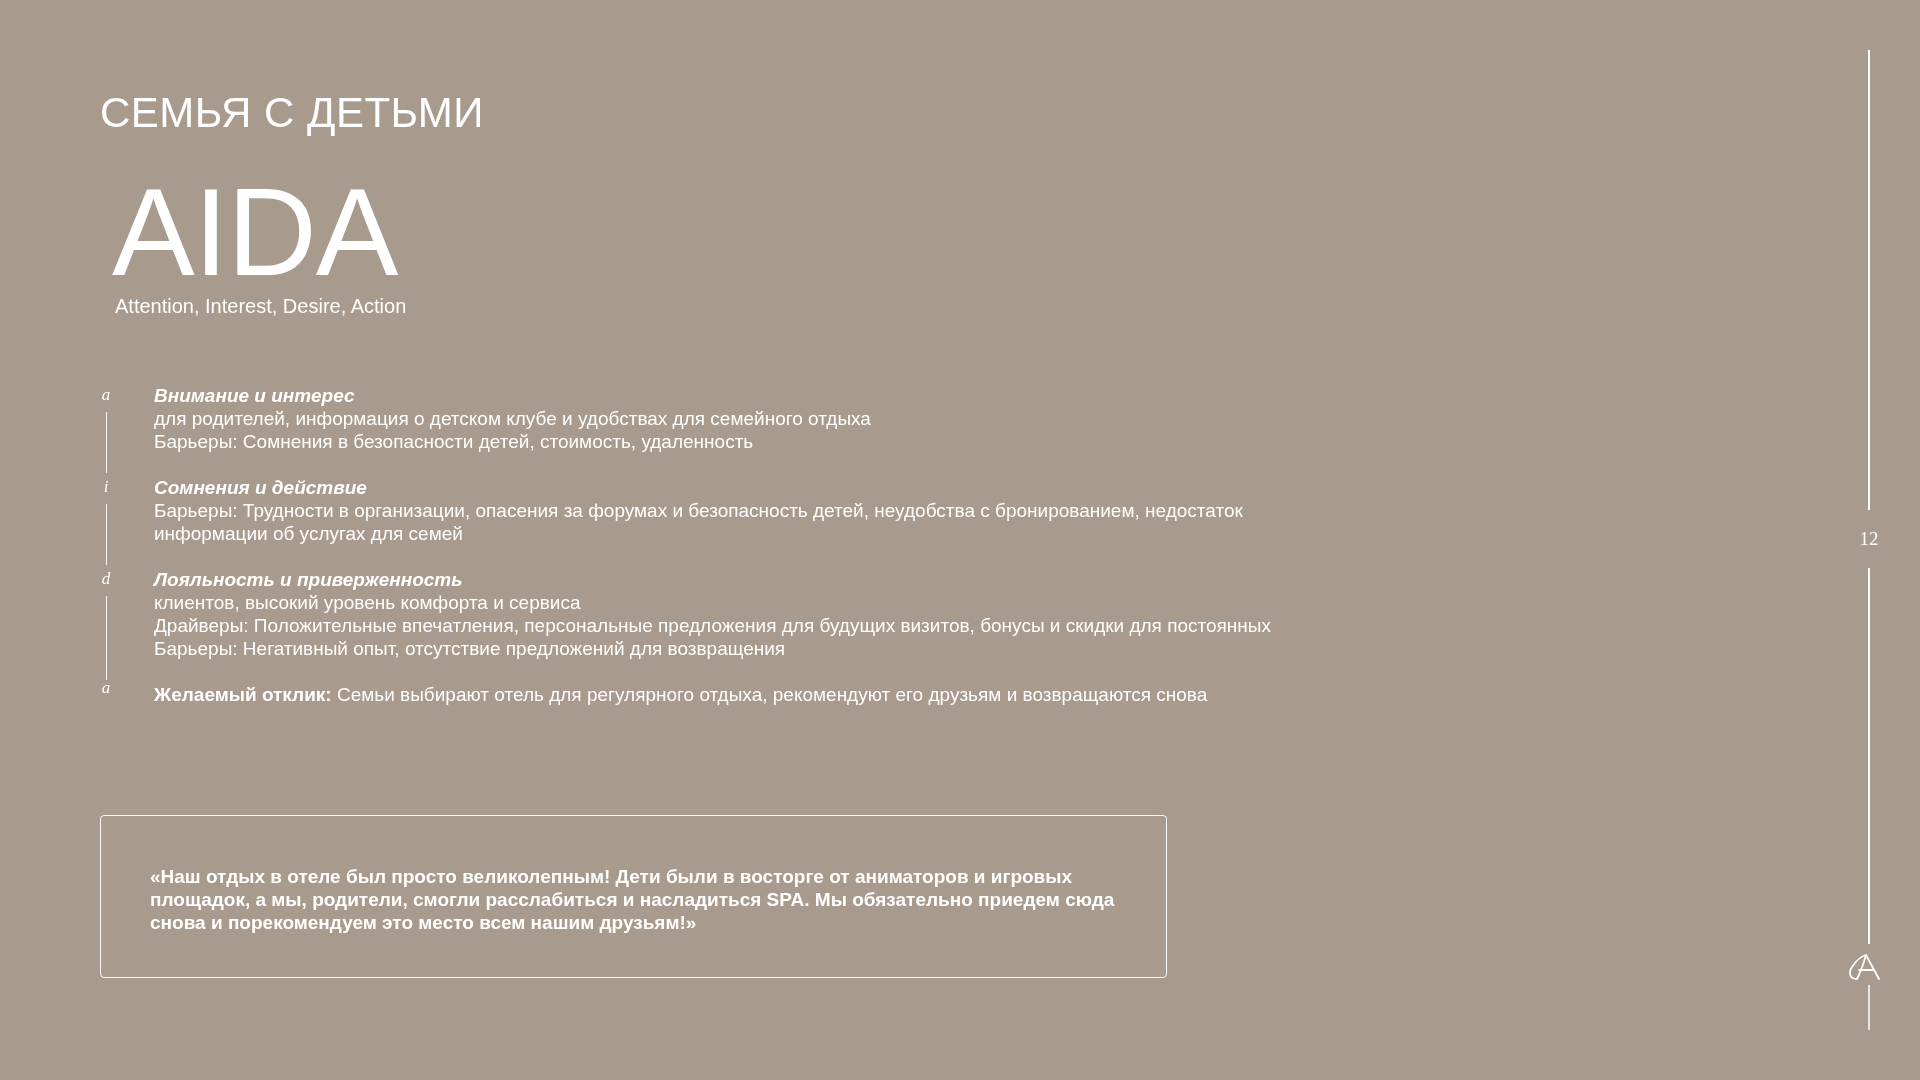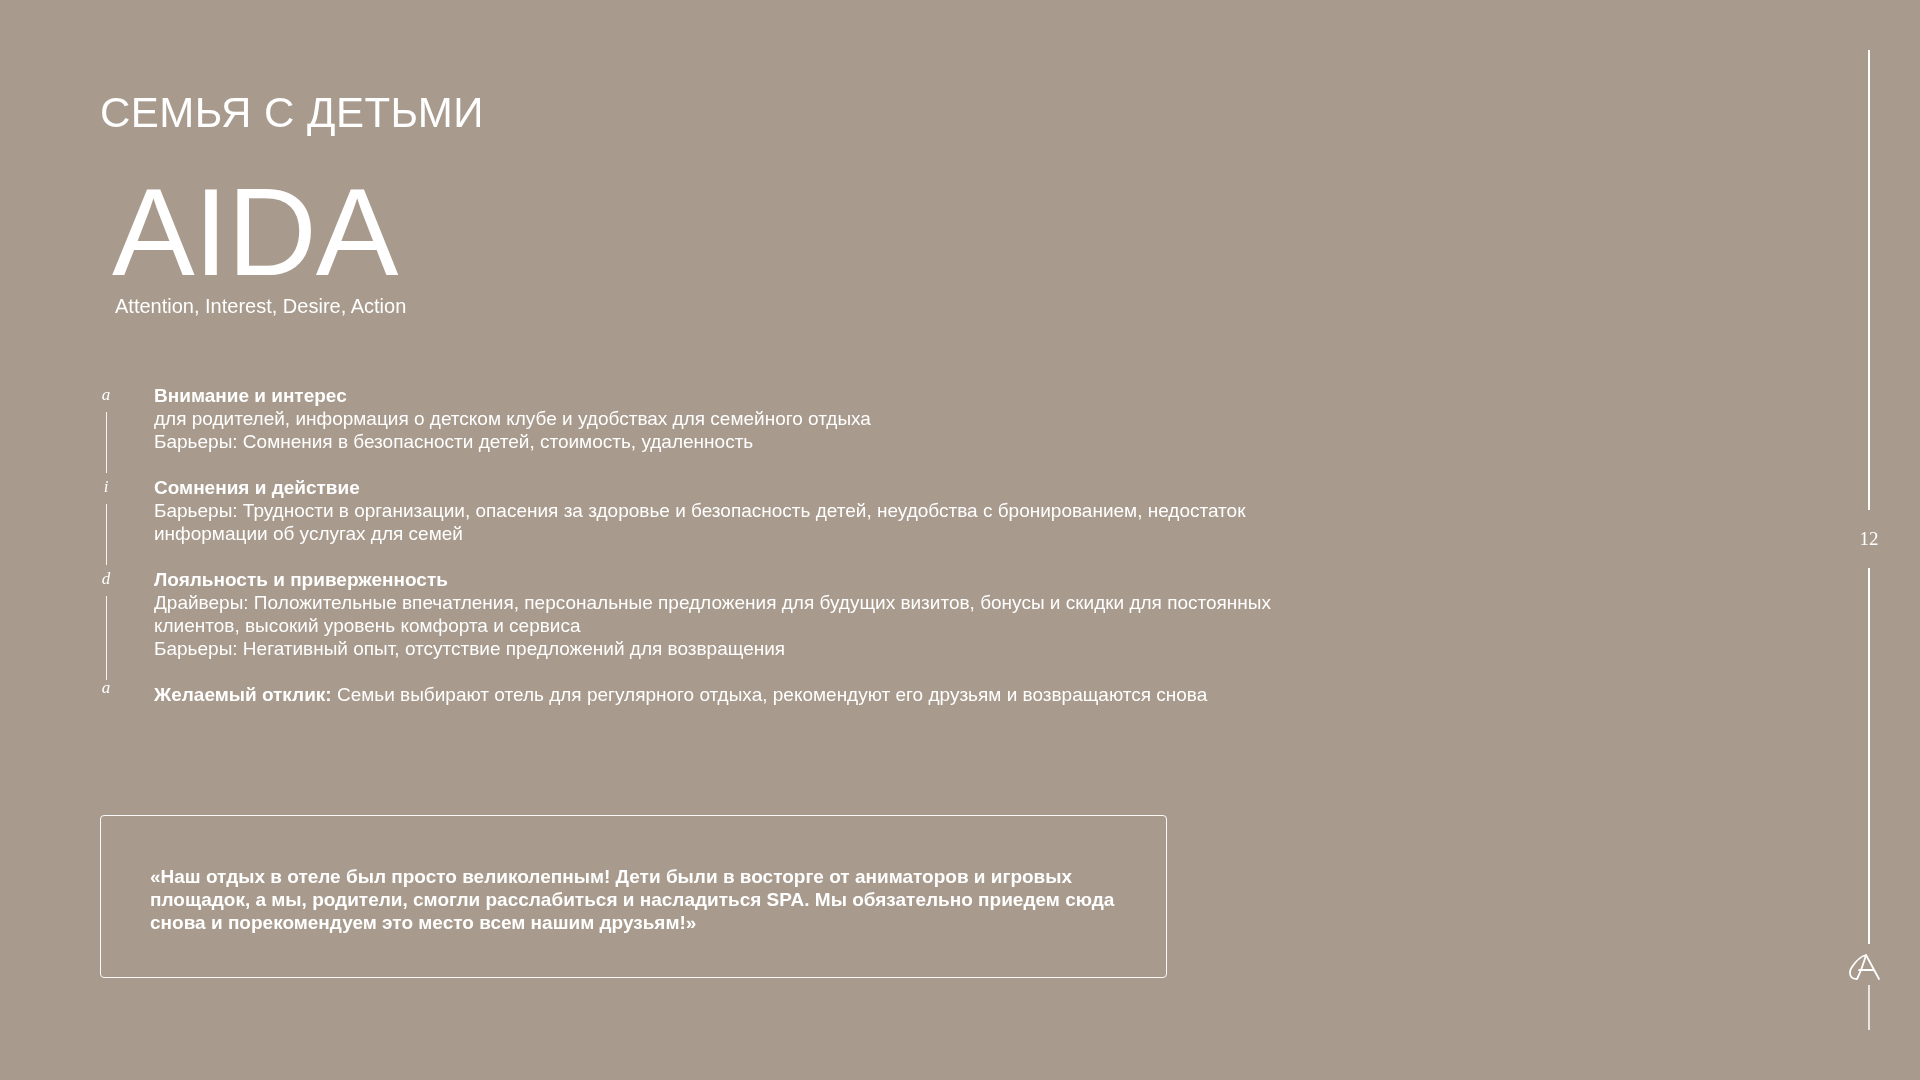--- a/index.html
+++ b/index.html
@@ -27,21 +27,21 @@
   .stage { position: relative; padding-left: 54px; margin-bottom: 23px; }
   .letter {
     position: absolute; left: 0; top: 2px; width: 12px; text-align: center;
     font-family: "Liberation Serif", "DejaVu Serif", serif;
     font-style: italic; font-size: 17px; line-height: 1;
   }
   .vline {
     position: absolute; left: 6px; top: 28px; bottom: -20px;
     width: 1px; background: rgba(255,255,255,0.9);
   }
-  .stage-title { font-size: 19px; font-weight: 700; line-height: 23px; }
+  .stage-title { font-size: 19px; font-weight: 700; line-height: 23px; font-style: italic; }
   .stage-line { font-size: 19px; line-height: 23px; }
   .response { position: relative; padding-left: 54px; font-size: 19px; line-height: 23px; }
   .response .letter { top: -4px; }
   .response b { font-weight: 700; }
   .quote-box {
     position: absolute; left: 100px; top: 815px;
     width: 1067px; height: 163px; box-sizing: border-box;
     border: 1.5px solid rgba(255,255,255,0.95); border-radius: 4px;
     padding: 49px 48px 12px 49px;
   }
@@ -67,30 +67,30 @@
       <span class="vline"></span>
       <div class="stage-title">Внимание и интерес</div>
       <div class="stage-line">для родителей, информация о детском клубе и удобствах для семейного отдыха</div>
       <div class="stage-line">Барьеры: Сомнения в безопасности детей, стоимость, удаленность</div>
     </div>
 
     <div class="stage">
       <span class="letter">i</span>
       <span class="vline"></span>
       <div class="stage-title">Сомнения и действие</div>
-      <div class="stage-line">Барьеры: Трудности в организации, опасения за здоровье и безопасность детей, неудобства с бронированием, недостаток</div>
+      <div class="stage-line">Барьеры: Трудности в организации, опасения за форумах и безопасность детей, неудобства с бронированием, недостаток</div>
       <div class="stage-line">информации об услугах для семей</div>
     </div>
 
     <div class="stage">
       <span class="letter">d</span>
       <span class="vline"></span>
       <div class="stage-title">Лояльность и приверженность</div>
+      <div class="stage-line">клиентов, высокий уровень комфорта и сервиса</div>
       <div class="stage-line">Драйверы: Положительные впечатления, персональные предложения для будущих визитов, бонусы и скидки для постоянных</div>
-      <div class="stage-line">клиентов, высокий уровень комфорта и сервиса</div>
       <div class="stage-line">Барьеры: Негативный опыт, отсутствие предложений для возвращения</div>
     </div>
 
     <div class="response">
       <span class="letter">a</span>
       <b>Желаемый отклик:</b><span> Семьи выбирают отель для регулярного отдыха, рекомендуют его друзьям и возвращаются снова</span>
     </div>
   </div>
 
   <div class="quote-box">

